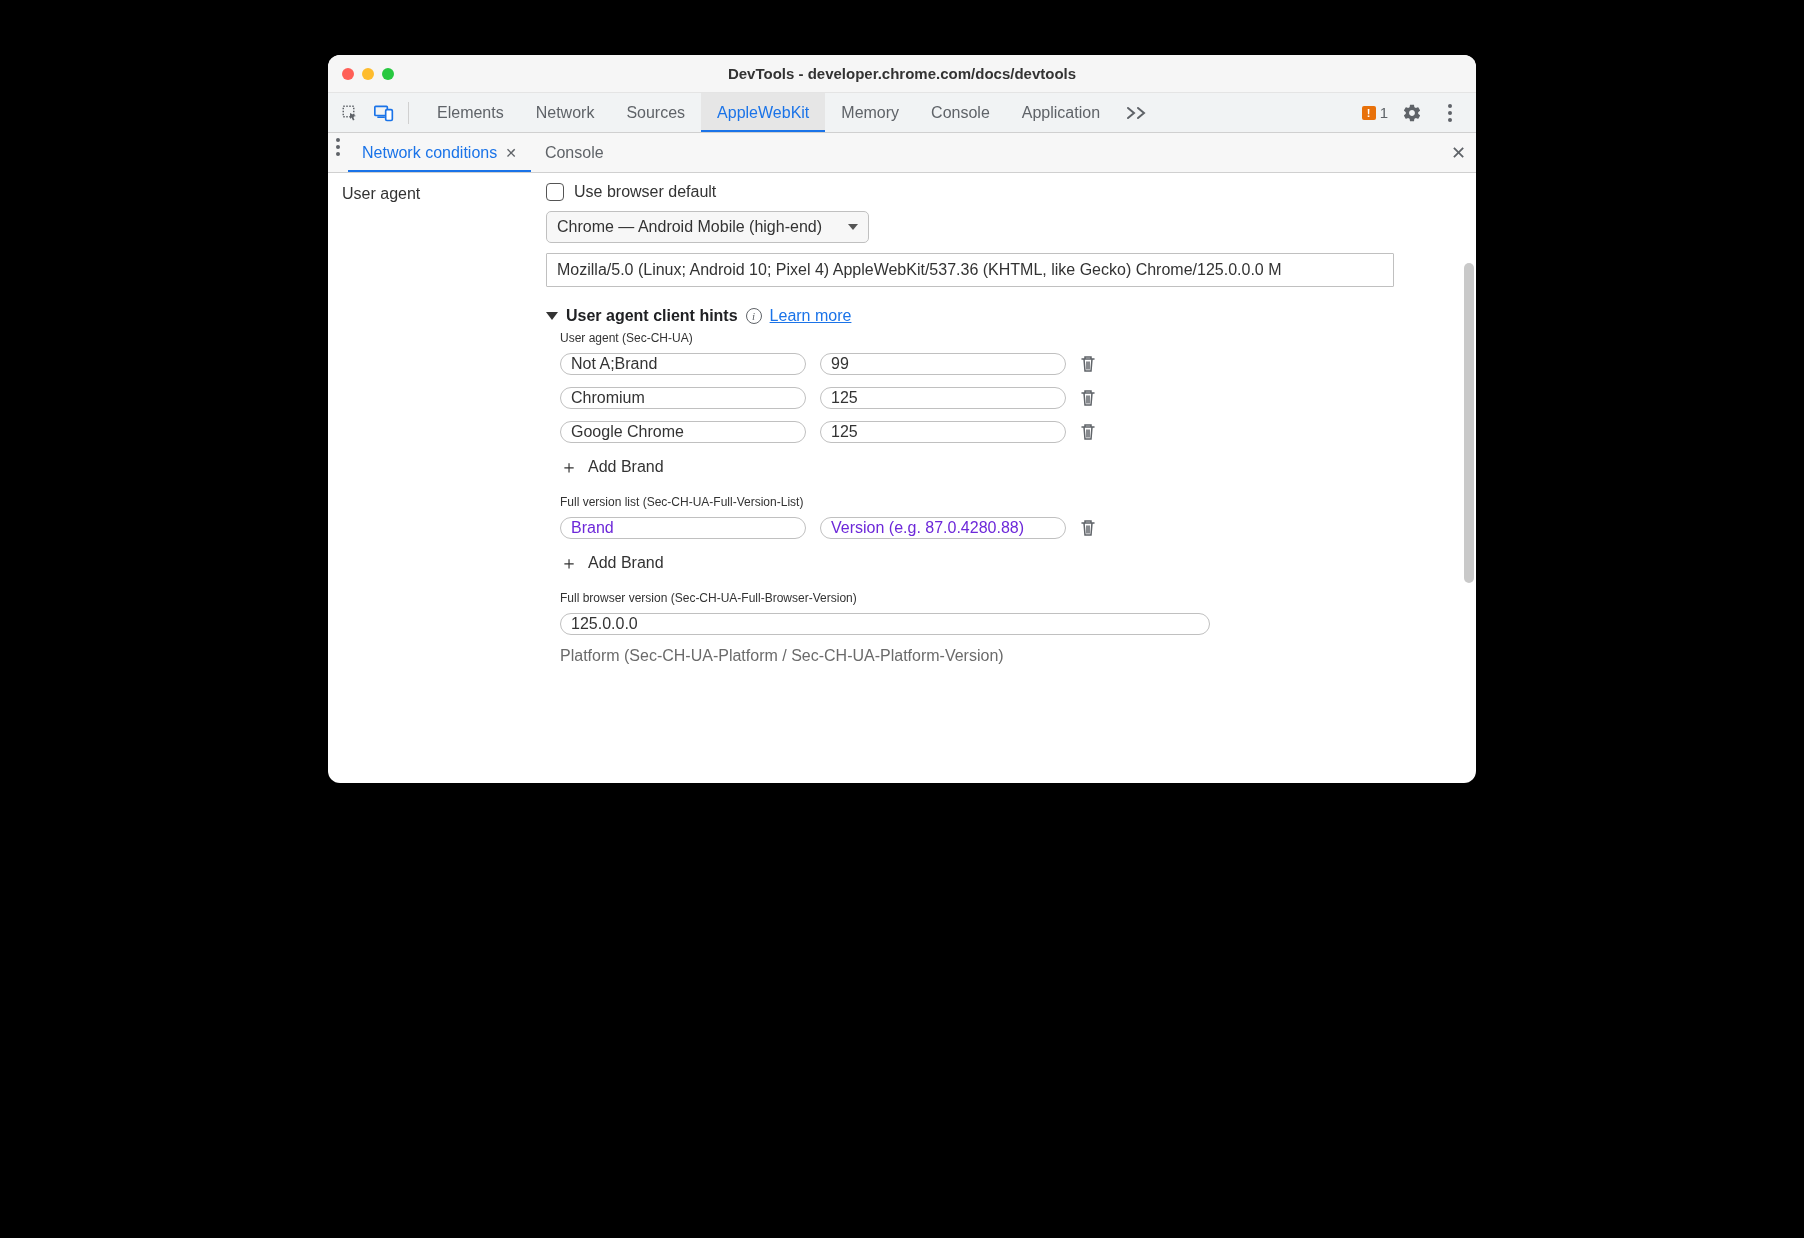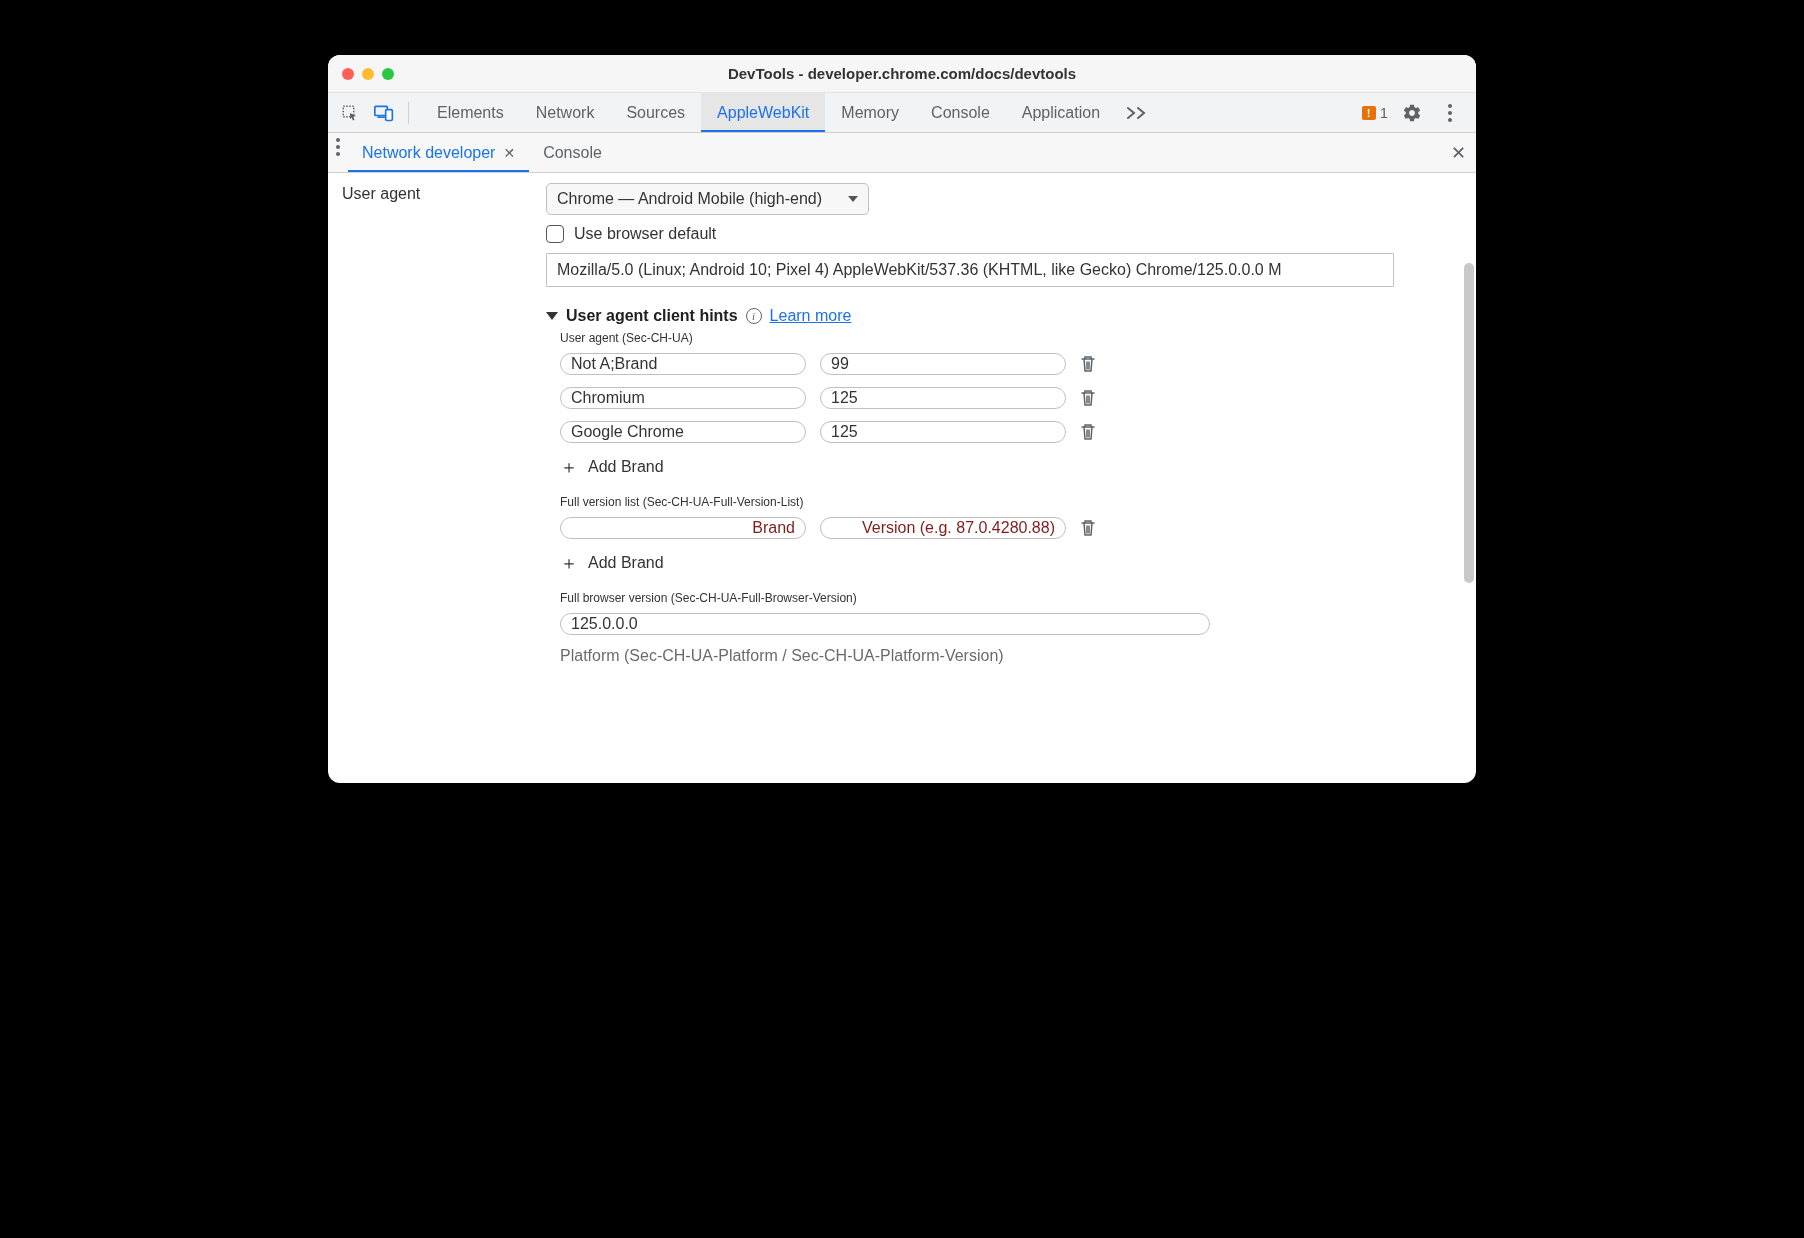--- a/index.html
+++ b/index.html
@@ -224,21 +224,21 @@
   .sub-label { font-size: 12px; color: #333; margin: 4px 0 8px 14px; }
   .brand-row { display: flex; align-items: center; gap: 14px; margin: 0 0 12px 14px; }
   .bv-input {
     border: 1px solid #c0c0c0;
     border-radius: 17px;
     padding: 1px 10px;
     font-size: 16px;
     background: #fff;
     color: #333;
   }
-  .bv-input.placeholder { color: #7f1d1d; text-align: right; }
+  .bv-input.placeholder { color: #6d28d9; }
   .bv-input.brand { width: 246px; }
   .bv-input.ver { width: 246px; }
   .trash {
     color: #5f6368;
     display: flex; align-items: center;
   }
   .add-row {
     display: flex; align-items: center; gap: 10px;
     margin: 2px 0 16px 14px;
     color: #333; font-size: 16px;
@@ -330,44 +330,44 @@
 
   <div class="drawer-tabs">
     <div class="ico-btn menu">
       <svg width="4" height="18" viewBox="0 0 4 18">
           <circle cx="2" cy="2" r="2" fill="#5f6368"></circle>
           <circle cx="2" cy="9" r="2" fill="#5f6368"></circle>
           <circle cx="2" cy="16" r="2" fill="#5f6368"></circle>
         </svg>
     </div>
     <div class="drawer-tab active">
-      <span>Network developer</span>
+      <span>Network conditions</span>
       <span class="close-x">✕</span>
     </div>
     <div class="drawer-tab">
       <span>Console</span>
     </div>
     <div class="drawer-close">✕</div>
   </div>
 
   <div class="content">
     <div class="side-label">User agent</div>
 
     <div class="main">
+
+      <div class="row">
+        <span class="checkbox"></span>
+        <span class="chk-label">Use browser default</span>
+      </div>
 
       <div class="row">
         <div class="select-box">
           <span>Chrome — Android Mobile (high-end)</span>
           <span class="caret"></span>
         </div>
-      </div>
-
-      <div class="row">
-        <span class="checkbox"></span>
-        <span class="chk-label">Use browser default</span>
       </div>
 
       <div class="row">
         <div class="text-input">Mozilla/5.0 (Linux; Android 10; Pixel 4) AppleWebKit/537.36 (KHTML, like Gecko) Chrome/125.0.0.0 M</div>
       </div>
 
       <div class="section-head">
         <span class="tri"></span>
         <span class="sh-title">User agent client hints</span>
         <span class="info-icon">i</span>

